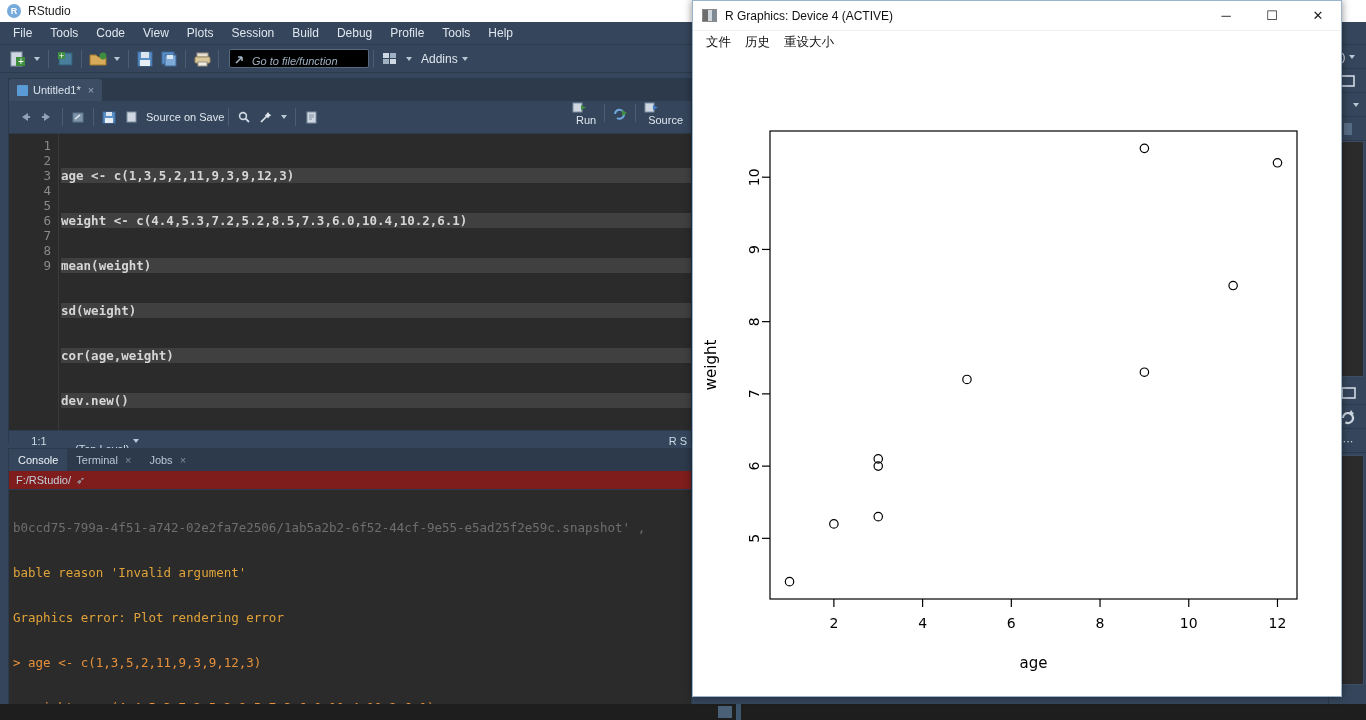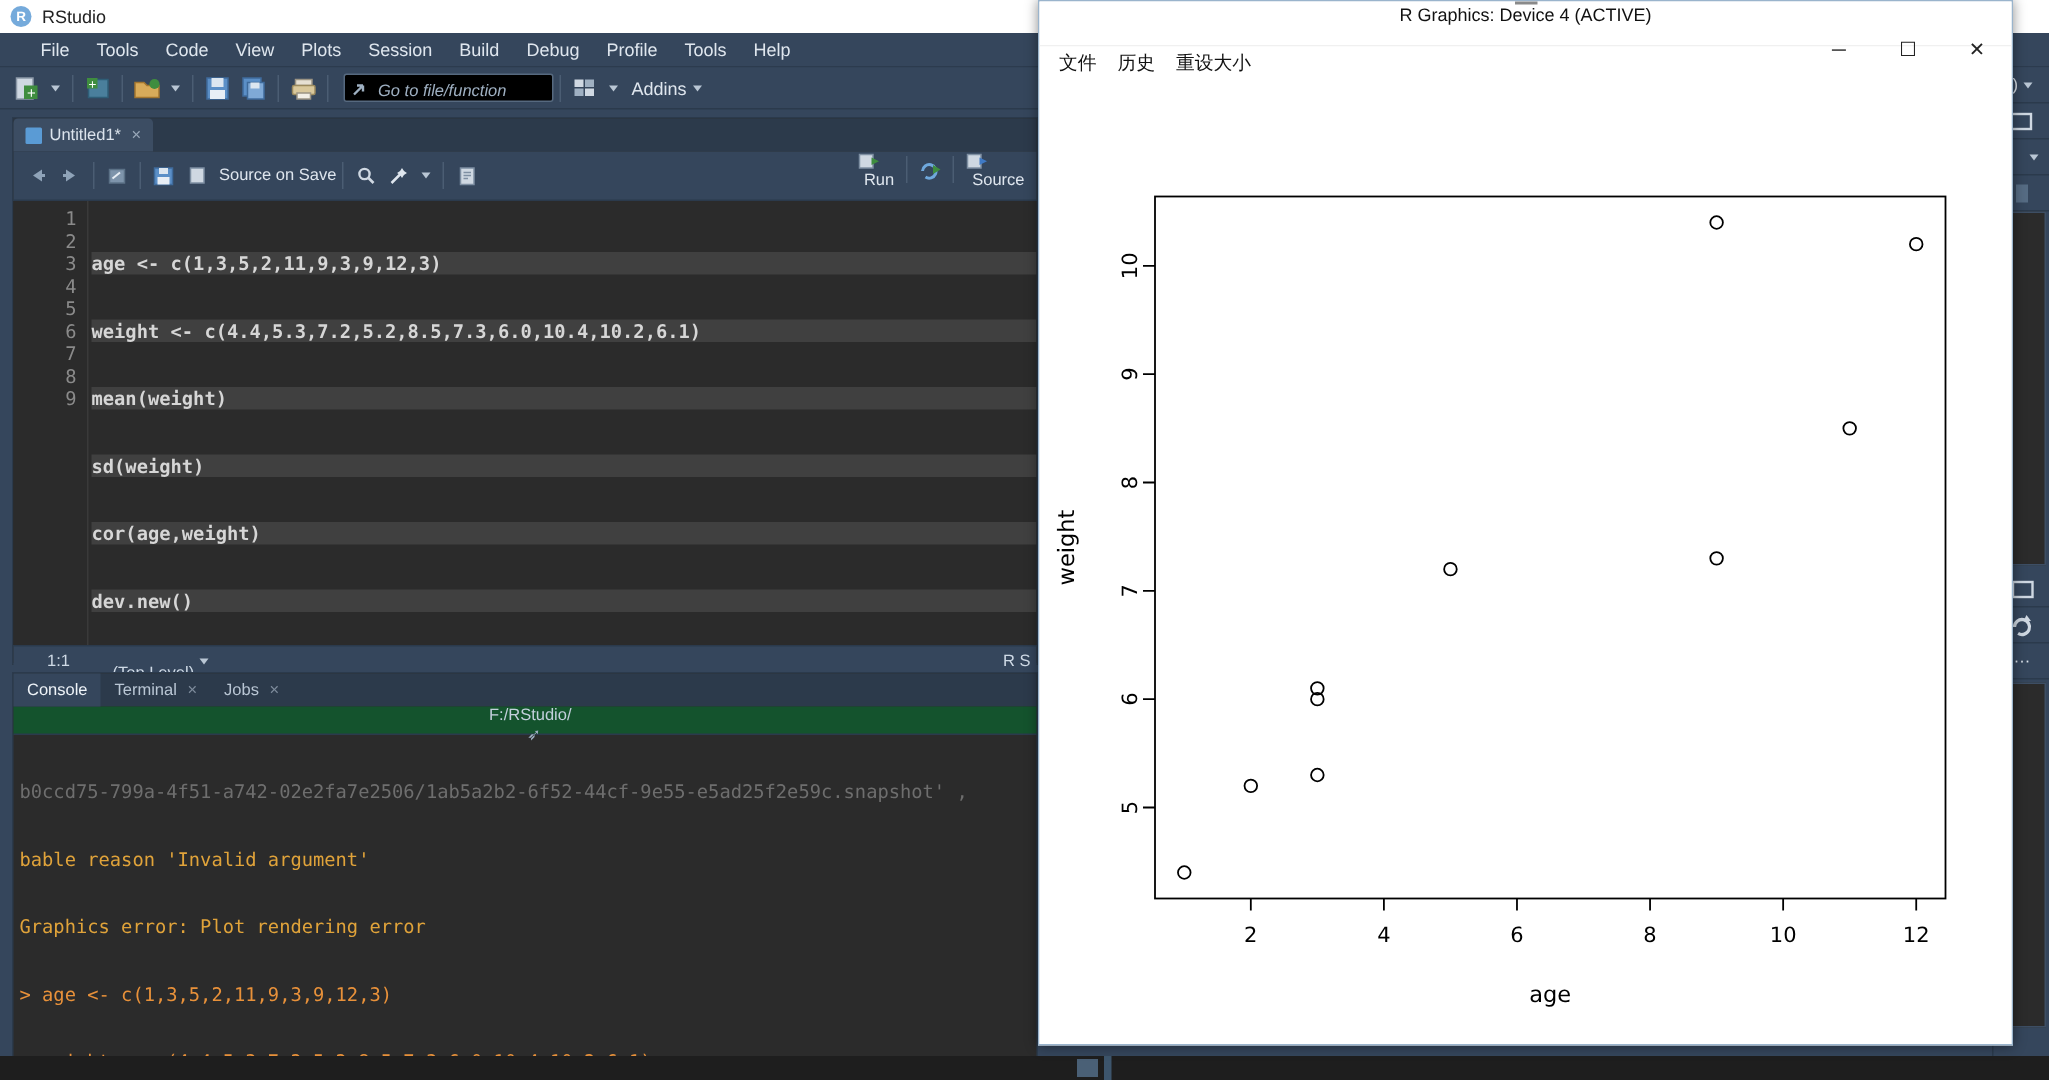--- a/index.html
+++ b/index.html
@@ -34,21 +34,21 @@
     margin-right: 7px;
   }
   .rs-title-text { font-size: 12px; color: #222; }
 
   
   .rs-menubar {
     position: absolute; left: 0; top: 22px;
     width: 1366px; height: 23px;
     background: #35465c;
     display: flex; align-items: center;
-    padding-left: 18px;
+    padding-left: 4px;
     border-bottom: 1px solid #2c3b4e;
   }
   .rs-menu-item {
     font-size: 12px; color: #dfe6ee;
     padding: 2px 9px; cursor: default;
   }
 
   
   .rs-toolbar {
     position: absolute; left: 0; top: 45px;
@@ -183,26 +183,25 @@
     height: 22px; background: #2c3a4b;
     display: flex; align-items: flex-end;
   }
   .cons-tab {
     height: 22px; display: flex; align-items: center;
     padding: 0 9px; font-size: 11px; color: #b9c6d4;
   }
   .cons-tab.active { background: #35465c; color: #eef3f8; }
   .cons-tab .x { margin-left: 7px; color: #7f8d9d; }
   .cons-path {
-    height: 19px; background: #14532d;
+    height: 19px; background: #7f1d1d;
     display: flex; align-items: center;
     padding-left: 7px;
     font-size: 11px; color: #c4d0dd;
     border-bottom: 1px solid #2b3a4c;
-    flex-direction: column;
   }
   .cons-path .arrow { margin-left: 5px; color: #9fb0c2; font-size: 11px; }
   .cons-out {
     height: 225px; overflow: hidden;
     padding: 0 0 0 4px;
     font-family: "DejaVu Sans Mono", monospace;
     font-size: 12.5px; line-height: 15px;
     white-space: pre;
   }
   .cons-out .l { height: 15px; color: #d6d6d6; }
@@ -248,21 +247,20 @@
     position: absolute; left: 692px; top: 0;
     width: 650px; height: 697px;
     background: #ffffff;
     border: 1px solid #9ab4cc;
     box-shadow: 0 0 8px rgba(0,0,0,0.45);
   }
   .rg-titlebar {
     height: 30px; background: #ffffff;
     display: flex; align-items: center;
     border-bottom: 1px solid #f0f0f0;
-    flex-direction: column;
   }
   .rg-icon {
     width: 15px; height: 13px; margin-left: 9px; margin-right: 8px;
     background: linear-gradient(90deg,#6d6d6d 0 35%, #cfd6dc 35% 70%, #7e8a94 70% 100%);
     border: 1px solid #8a8a8a;
   }
   .rg-title { font-size: 12px; color: #111; }
   .rg-wctl {
     margin-left: auto; display: flex; height: 30px;
   }

